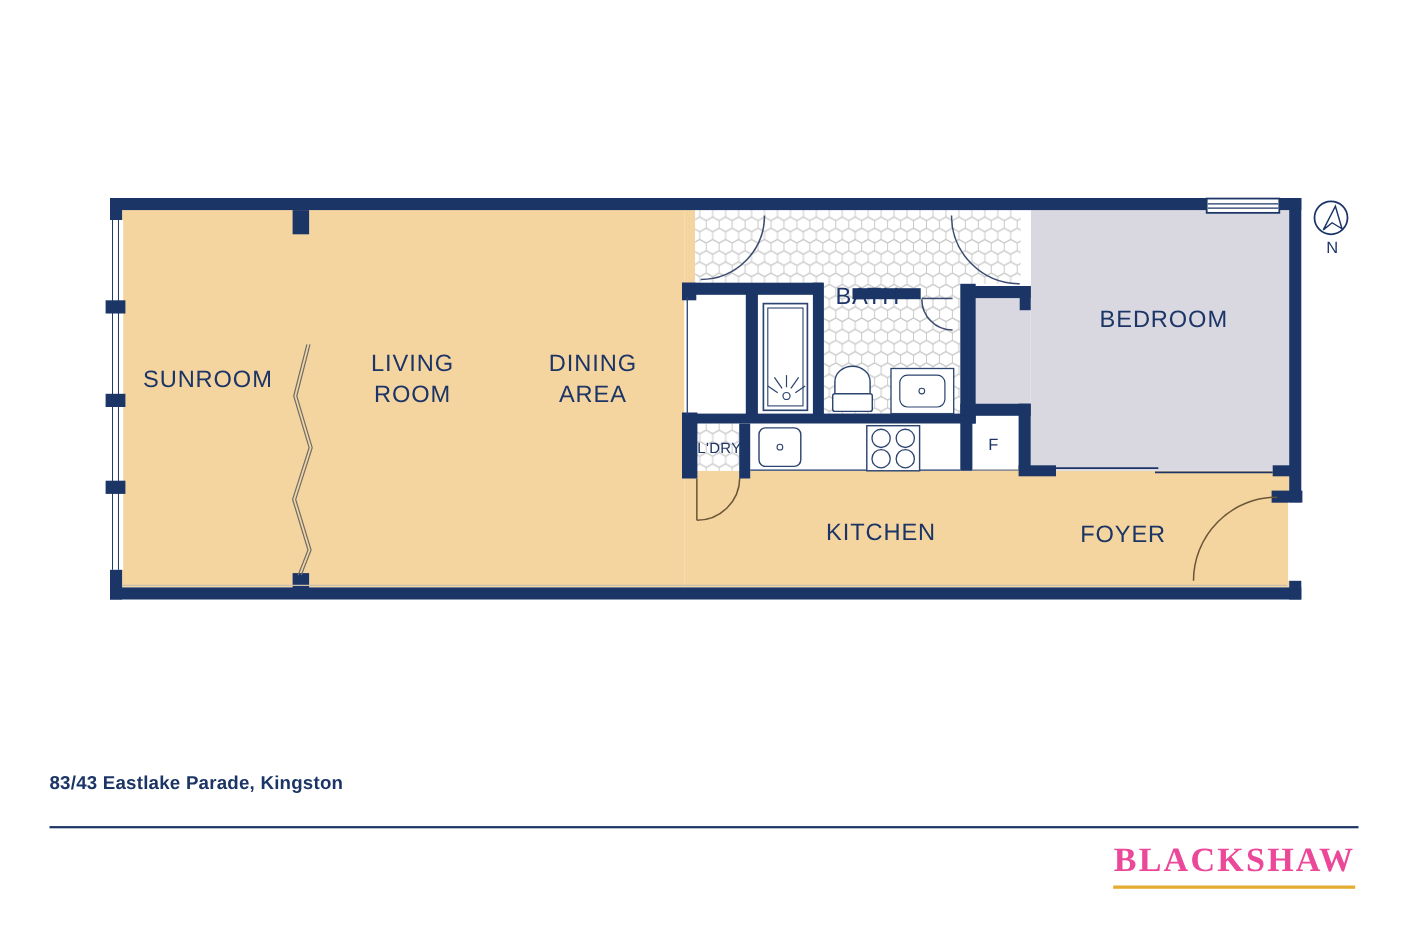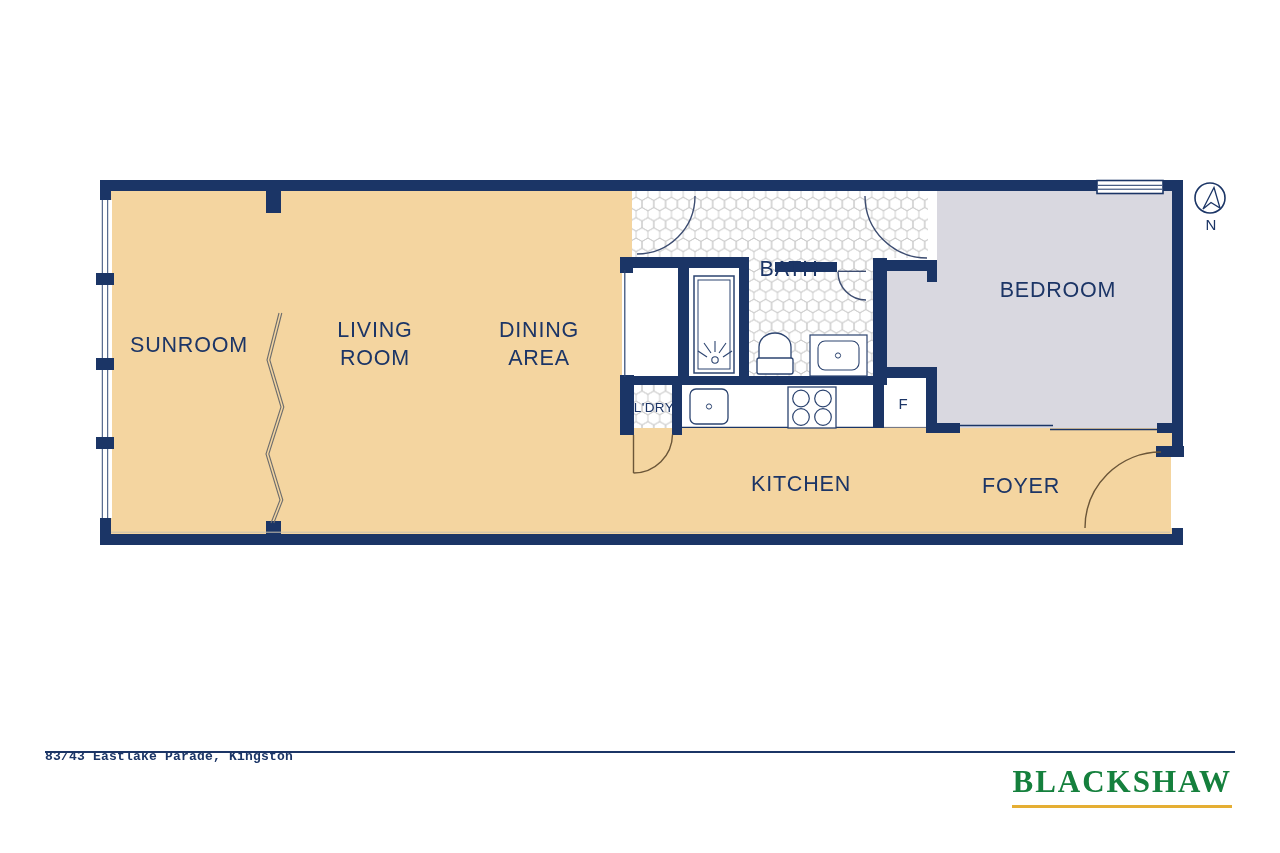--- a/index.html
+++ b/index.html
@@ -5,26 +5,26 @@
   html,body { margin:0; padding:0; background:#ffffff; }
   .page { position:relative; width:1280px; height:853px; background:#ffffff;
           font-family:"Liberation Sans", sans-serif; overflow:hidden; }
   .plan-svg { position:absolute; left:0; top:0; }
   .lbl { font-family:"Liberation Sans", sans-serif; font-size:21.5px; letter-spacing:0.8px;
          fill:#1c3566; }
   .lbl-sm { font-family:"Liberation Sans", sans-serif; font-size:13.5px; letter-spacing:0.4px;
          fill:#1c3566; }
   .lbl-f { font-family:"Liberation Sans", sans-serif; font-size:15px; fill:#1c3566; }
   .lbl-n { font-family:"Liberation Sans", sans-serif; font-size:15px; fill:#1c3566; }
-  .footer-address { position:absolute; left:45px; top:749px; font-size:13px; font-weight:bold;
-         color:#1b3566; letter-spacing:0.2px;font-family:Liberation Mono, monospace; }
+  .footer-address { position:absolute; left:45px; top:702px; font-size:17px; font-weight:bold;
+         color:#1b3566; letter-spacing:0.2px; }
   .footer-rule { position:absolute; left:45px; top:751px; width:1190px; height:2.2px;
          background:#1b3566; }
   .brand { position:absolute; right:48px; top:764px; font-family:"Liberation Serif", serif;
-         font-weight:bold; font-size:31px; color:#15803d; letter-spacing:2px;
+         font-weight:bold; font-size:31px; color:#ec4899; letter-spacing:2px;
          border-bottom:3px solid #e5ae33; padding-bottom:5px; }
 </style>
 </head>
 <body>
 
 <div class="page">
 
 <svg class="plan-svg" width="1280" height="710" viewBox="0 0 1280 710">
   <defs>
     <path id="hexcell" d="M 0,-6.8 L 5.89,-3.4 L 5.89,3.4 L 0,6.8 L -5.89,3.4 L -5.89,-3.4 Z" fill="none" stroke="#c9c9c9" stroke-width="0.9"></path>

